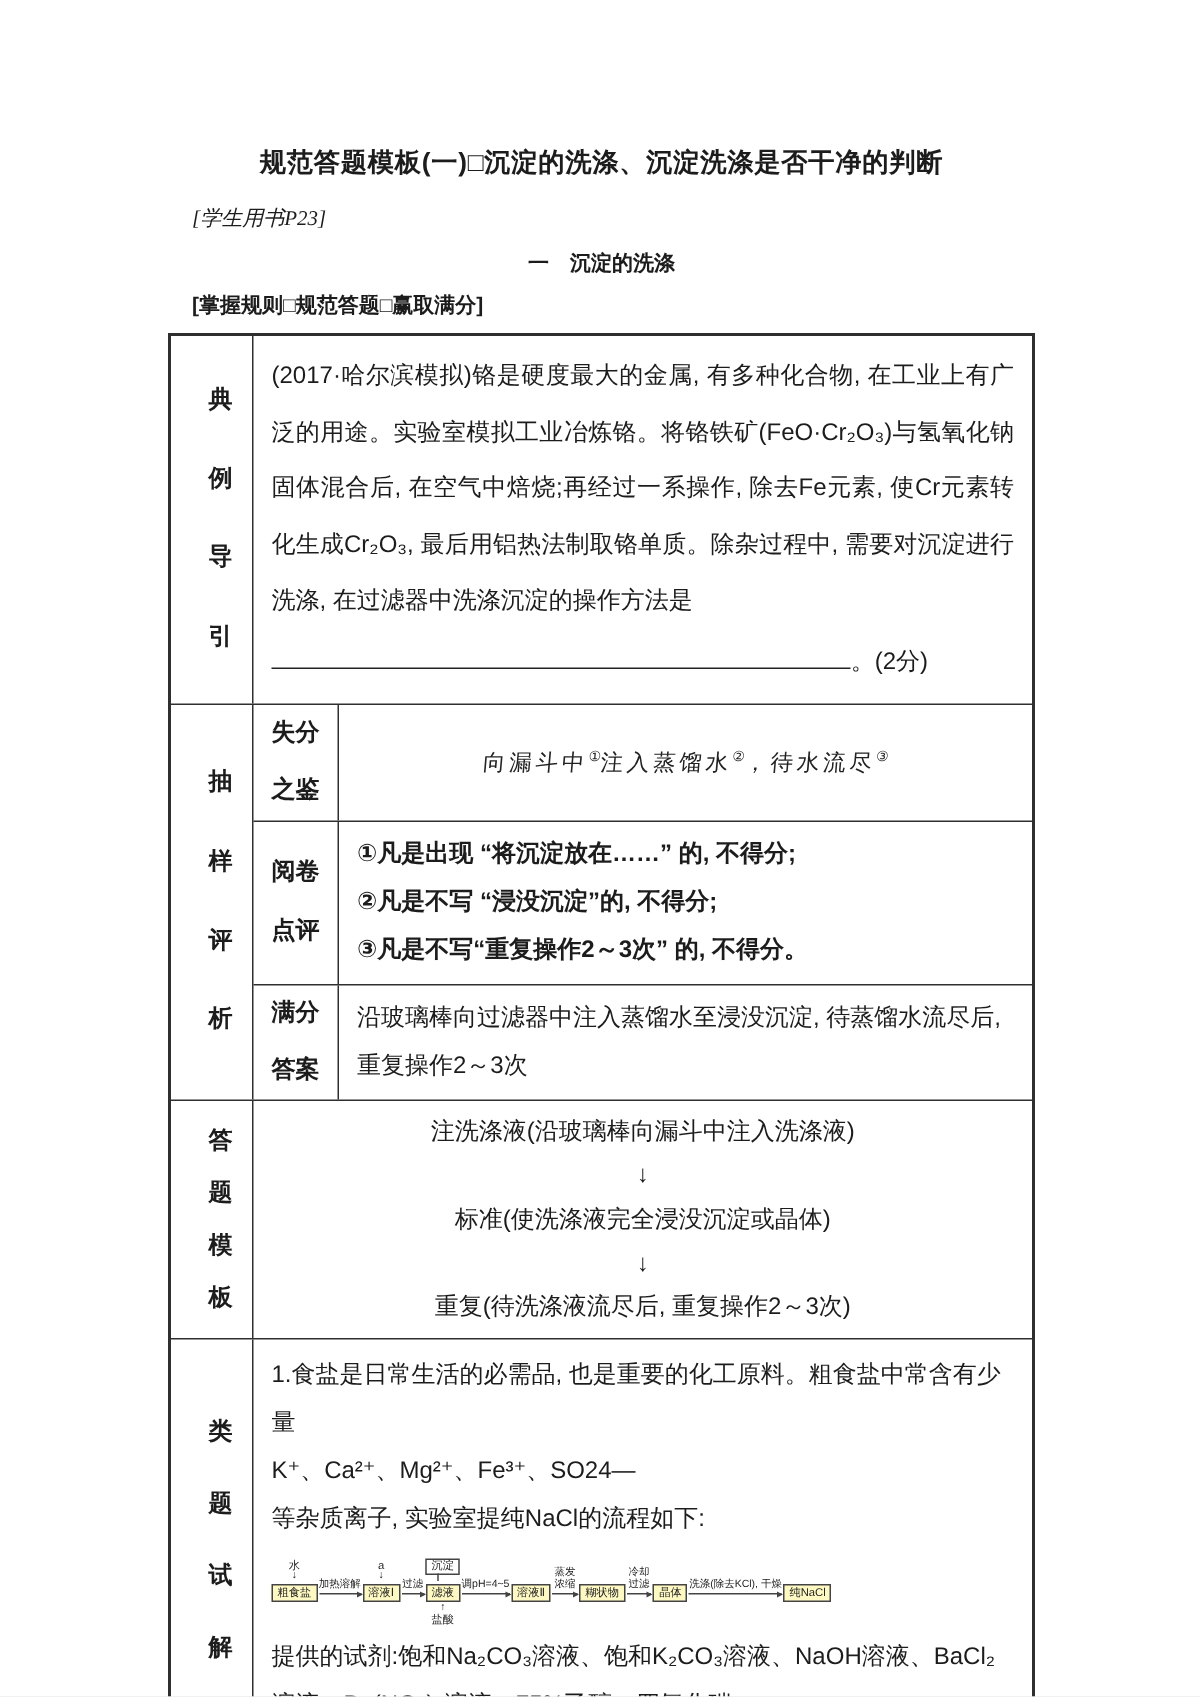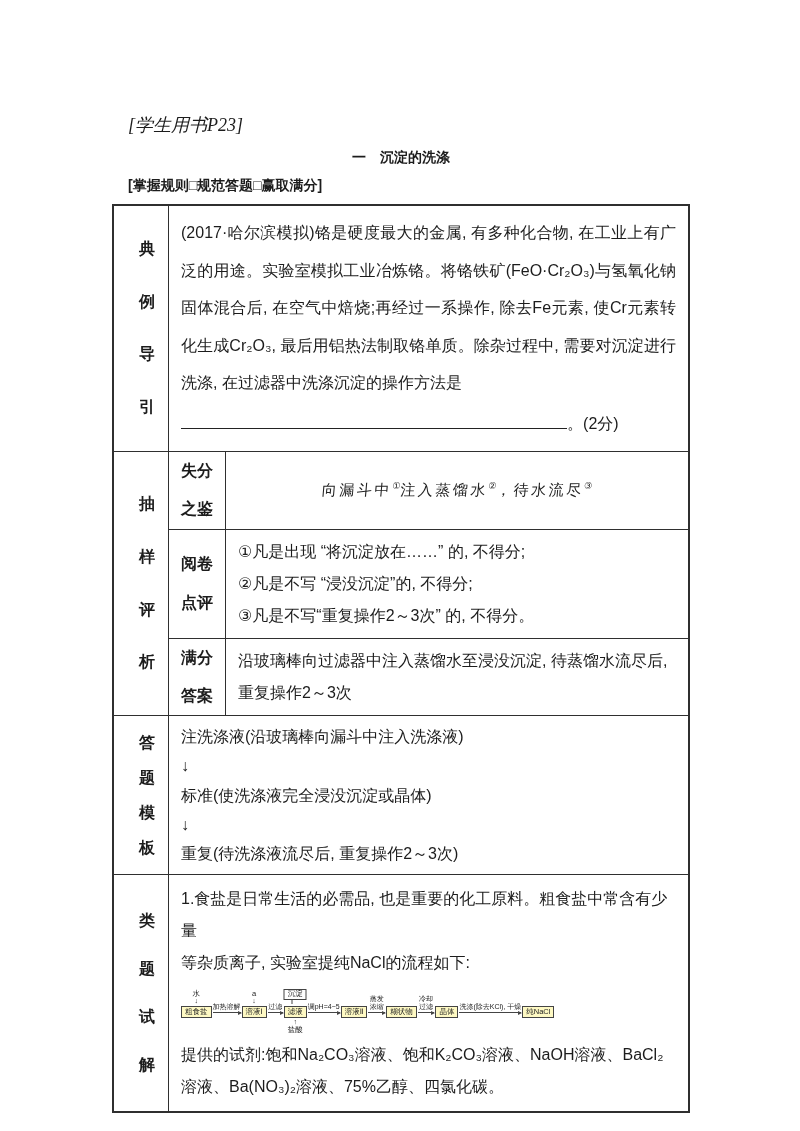--- a/index.html
+++ b/index.html
@@ -10,21 +10,21 @@
     color:#1c1c1c; overflow:hidden;
   }
   .content { position:absolute; left:112px; top:96px; width:578px; }
 
   .doc-title {
     text-align:center; font-size:17.5px; font-weight:700;
     font-family:"Liberation Sans","DejaVu Sans",sans-serif;
     letter-spacing:0.5px;
   }
   .student-book {
-    margin-top:17px; padding-left:16px; font-size:18px; font-style:italic;
+    margin-top:17px; padding-left:16px; font-size:14px; font-style:italic;
     font-family:"Liberation Serif","DejaVu Serif",serif;
   }
   .section-title {
     margin-top:12px; text-align:center; font-size:14px; font-weight:700;
     font-family:"Liberation Sans","DejaVu Sans",sans-serif;
   }
   .slogan {
     margin-top:10px; margin-bottom:9px; padding-left:16px; font-size:14px; font-weight:700;
     font-family:"Liberation Sans","DejaVu Sans",sans-serif;
   }
@@ -64,27 +64,27 @@
   .sr2 { min-height:92px; }
   .sr3 { min-height:62px; }
 
   .handwrite {
     text-align:center; font-size:15px; letter-spacing:2.5px;
     font-family:"DejaVu Sans",sans-serif; transform:skewX(-5deg);
     color:#222; font-weight:400;
   }
   .sup { font-size:0.62em; vertical-align:super; letter-spacing:0; }
 
-  .lines-20 .line { line-height:2.0; font-weight:400; }
+  .lines-20 .line { line-height:2.0; font-weight:700; }
   .sr3-text { line-height:2.0; font-weight:500; }
 
   
   .r3 { min-height:150px; }
   .r3 .cell { padding-top:6px; padding-bottom:6px; }
-  .lines-185 .line { line-height:1.82; font-weight:500; }
+  .lines-185 .line { line-height:1.82; font-weight:500;text-align:center; }
 
   
   .r4 { min-height:202px; }
   .r4 p { line-height:2.0; font-weight:500; }
 
   
   .flow {
     display:flex; align-items:center; padding:24px 0 18px 0;
     font-size:7.5px; color:#222; line-height:1.15;
     font-family:"Liberation Sans","DejaVu Sans",sans-serif; font-weight:400;
@@ -115,20 +115,21 @@
     display:flex; flex-direction:column; align-items:center; white-space:nowrap;
   }
   .f-bottom::before { content:"↑"; font-size:7px; line-height:0.9; }
 </style>
 </head>
 <body>
 
 <div class="page">
   <div class="content">
 
+    <div class="doc-title">规范答题模板(一)□沉淀的洗涤、沉淀洗涤是否干净的判断</div>
     <div class="student-book">[学生用书P23]</div>
     <div class="section-title">一　沉淀的洗涤</div>
     <div class="slogan">[掌握规则□规范答题□赢取满分]</div>
 
     <div class="tbl">
 
       <div class="trow r1">
         <div class="hdr-col">
           <div class="vlabel v-tall">典例导引</div>
         </div>
@@ -190,20 +191,21 @@
             <div class="line">重复(待洗涤液流尽后, 重复操作2～3次)</div>
           </div>
       </div>
 
       <div class="trow r4">
         <div class="hdr-col">
           <div class="vlabel v-mid">类题试解</div>
         </div>
         <div class="cell">
           <p>1.食盐是日常生活的必需品, 也是重要的化工原料。粗食盐中常含有少量</p>
+          <p>K⁺、Ca²⁺、Mg²⁺、Fe³⁺、SO24—</p>
           <p>等杂质离子, 实验室提纯NaCl的流程如下:</p>
           <div class="flow">
               <span class="f-node"><span class="f-box">粗食盐</span><span class="f-top">水</span></span>
               <span class="f-arrow">
                 <span class="f-albl">加热溶解</span>
                 <span class="f-line"></span>
               </span>
               <span class="f-node"><span class="f-box">溶液Ⅰ</span><span class="f-top">a</span></span>
               <span class="f-arrow">
                 <span class="f-albl">过滤</span>

